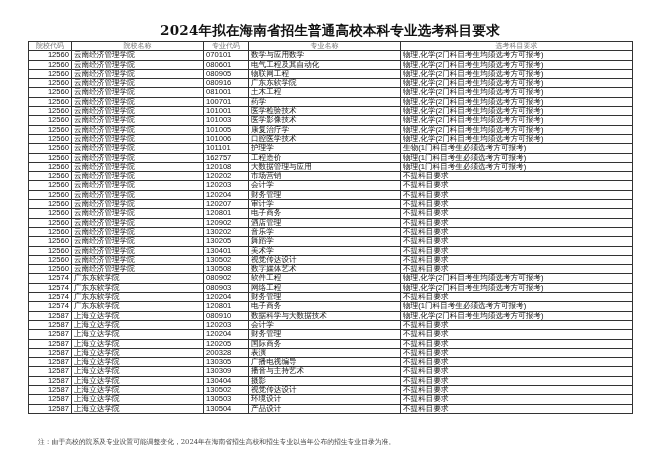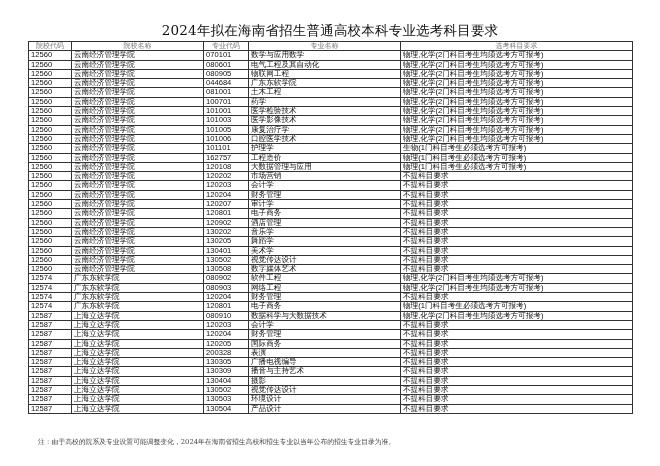--- a/index.html
+++ b/index.html
@@ -1,21 +1,21 @@
 <!DOCTYPE html>
 <html><head>
 <meta charset="utf-8">
 <style>
   html, body { margin:0; padding:0; background:#ffffff; }
   body { width:660px; height:466px; position:relative; overflow:hidden; font-family:"Liberation Sans", "DejaVu Sans", sans-serif; color:#111; }
-  .title { position:absolute; top:22px; left:0; width:660px; text-align:center; font-family:"DejaVu Serif","Liberation Serif", serif; font-weight:normal; font-size:13.5px; letter-spacing:0.2px; color:#111; }
+  .title { position:absolute; top:22px; left:0; width:660px; text-align:center; font-family:"DejaVu Serif","Liberation Serif", serif; font-weight:bold; font-size:13.5px; letter-spacing:0.2px; color:#111; }
   table.main { position:absolute; top:41px; left:28px; width:604px; border-collapse:collapse; table-layout:fixed; border:1.3px solid #222; }
   table.main td, table.main th { border:1px solid #333; padding:0 2px; height:8.3px; line-height:8.3px; font-size:7.6px; white-space:nowrap; overflow:hidden; }
   table.main th { font-weight:normal; color:#777; font-family:"DejaVu Serif","Liberation Serif", serif; text-align:center; font-size:7px;margin-top:32px; }
-  table.main td.code { text-align:left; }
+  table.main td.code { text-align:right; }
   table.main td.left { text-align:left; }
   .footnote { position:absolute; top:437px; left:38px; font-size:6.8px; color:#444; font-family:"DejaVu Serif","Liberation Serif", serif; }
   .pageno { position:absolute; top:437px; right:40px; font-size:10px; color:#444; font-family:Liberation Mono, monospace;margin-top:36px; }
 </style>
 </head>
 <body>
 
 <div class="title">2024年拟在海南省招生普通高校本科专业选考科目要求</div>
 
 <table class="main">
@@ -53,21 +53,21 @@
       <tr>
         <td class="code">12560</td>
         <td class="left">云南经济管理学院</td>
         <td class="left">080905</td>
         <td class="left">物联网工程</td>
         <td class="left">物理,化学(2门科目考生均须选考方可报考)</td>
       </tr>
       <tr>
         <td class="code">12560</td>
         <td class="left">云南经济管理学院</td>
-        <td class="left">044684</td>
+        <td class="left">080916</td>
         <td class="left">广东东软学院</td>
         <td class="left">物理,化学(2门科目考生均须选考方可报考)</td>
       </tr>
       <tr>
         <td class="code">12560</td>
         <td class="left">云南经济管理学院</td>
         <td class="left">081001</td>
         <td class="left">土木工程</td>
         <td class="left">物理,化学(2门科目考生均须选考方可报考)</td>
       </tr>

